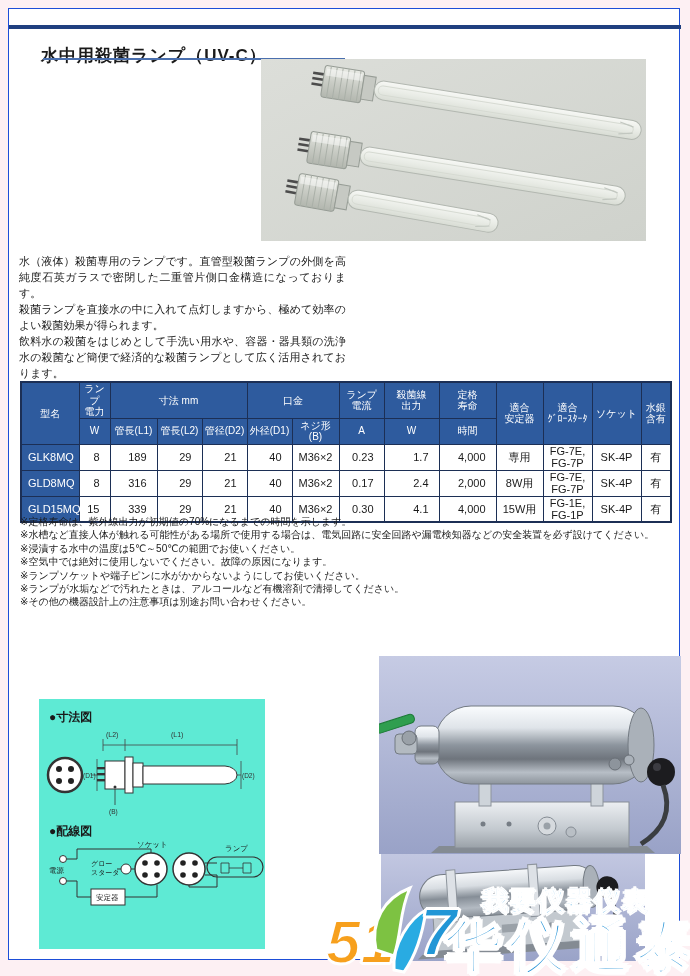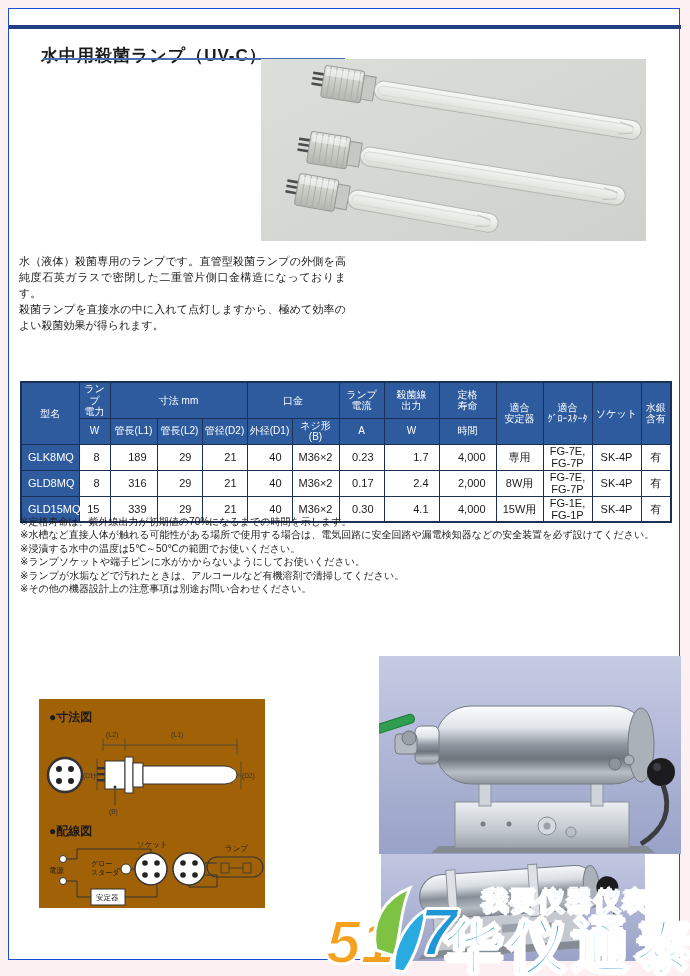--- a/index.html
+++ b/index.html
@@ -37,21 +37,21 @@
   table.spec td.num{text-align:right;padding-right:10px;}
   table.spec .br{white-space:pre-line;}
   table.spec tr.h1 th{height:27px;}
   table.spec tr.h2 th{height:26px;}
 
   .notes{position:absolute;left:11px;top:506px;width:660px;list-style:none;margin:0;padding:0;
     font-size:10px;line-height:13.4px;}
   .notes li{white-space:nowrap;}
 
   .diagram-panel{
-    position:absolute;left:30px;top:690px;width:226px;height:209px;background:#a16207;
+    position:absolute;left:30px;top:690px;width:226px;height:250px;background:#5eead4;
   }
   .diagram-panel svg{display:block;}
 
   .photo1{position:absolute;left:370px;top:647px;width:302px;height:198px;}
   .photo2{position:absolute;left:372px;top:845px;width:264px;height:107px;}
 
   .watermark{position:absolute;left:322px;top:884px;width:368px;height:92px;z-index:50;pointer-events:none;}
   .wm-51{
     position:absolute;left:4px;top:22px;font-size:62px;font-weight:900;font-style:italic;
     color:#f7a01d;-webkit-text-stroke:2px #ffffff;
@@ -141,20 +141,21 @@
         <rect x="56" y="-4.5" width="140" height="9" rx="4.5" fill="none" stroke="#d6dad2"></rect>
         <path d="M182,-6 l14,3 M182,6 l14,-3" stroke="#c2c7c0" stroke-width="1.2" fill="none"></path>
       </g>
     </svg>
   </div>
 
   <div class="intro">
     <div class="col">
       <p>水（液体）殺菌専用のランプです。直管型殺菌ランプの外側を高純度石英ガラスで密閉した二重管片側口金構造になっております。</p>
       <p>殺菌ランプを直接水の中に入れて点灯しますから、極めて効率のよい殺菌効果が得られます。</p>
+      <p>飲料水の殺菌をはじめとして手洗い用水や、容器・器具類の洗浄水の殺菌など簡便で経済的な殺菌ランプとして広く活用されております。</p>
     </div>
   </div>
 
   <table class="spec">
     <colgroup>
       <col style="width:58px">
         <col style="width:31px">
         <col style="width:47px">
         <col style="width:45px">
       <col style="width:45px">
@@ -252,20 +253,21 @@
       <td>SK-4P</td>
       <td>有</td>
     </tr>
   </tbody>
     </table>
 
   <ul class="notes">
     <li>※定格寿命は、紫外線出力が初期値の70%になるまでの時間を示します。</li>
     <li>※水槽など直接人体が触れる可能性がある場所で使用する場合は、電気回路に安全回路や漏電検知器などの安全装置を必ず設けてください。</li>
     <li>※浸漬する水中の温度は5℃～50℃の範囲でお使いください。</li>
+    <li>※空気中では絶対に使用しないでください。故障の原因になります。</li>
     <li>※ランプソケットや端子ピンに水がかからないようにしてお使いください。</li>
     <li>※ランプが水垢などで汚れたときは、アルコールなど有機溶剤で清掃してください。</li>
     <li>※その他の機器設計上の注意事項は別途お問い合わせください。</li>
   </ul>
 
   <div class="diagram-panel">
     <svg width="226" height="223" viewBox="0 0 226 223">
 
       <text x="10" y="22" font-size="12" font-weight="bold" fill="#1a1a1a">●寸法図</text>
 

